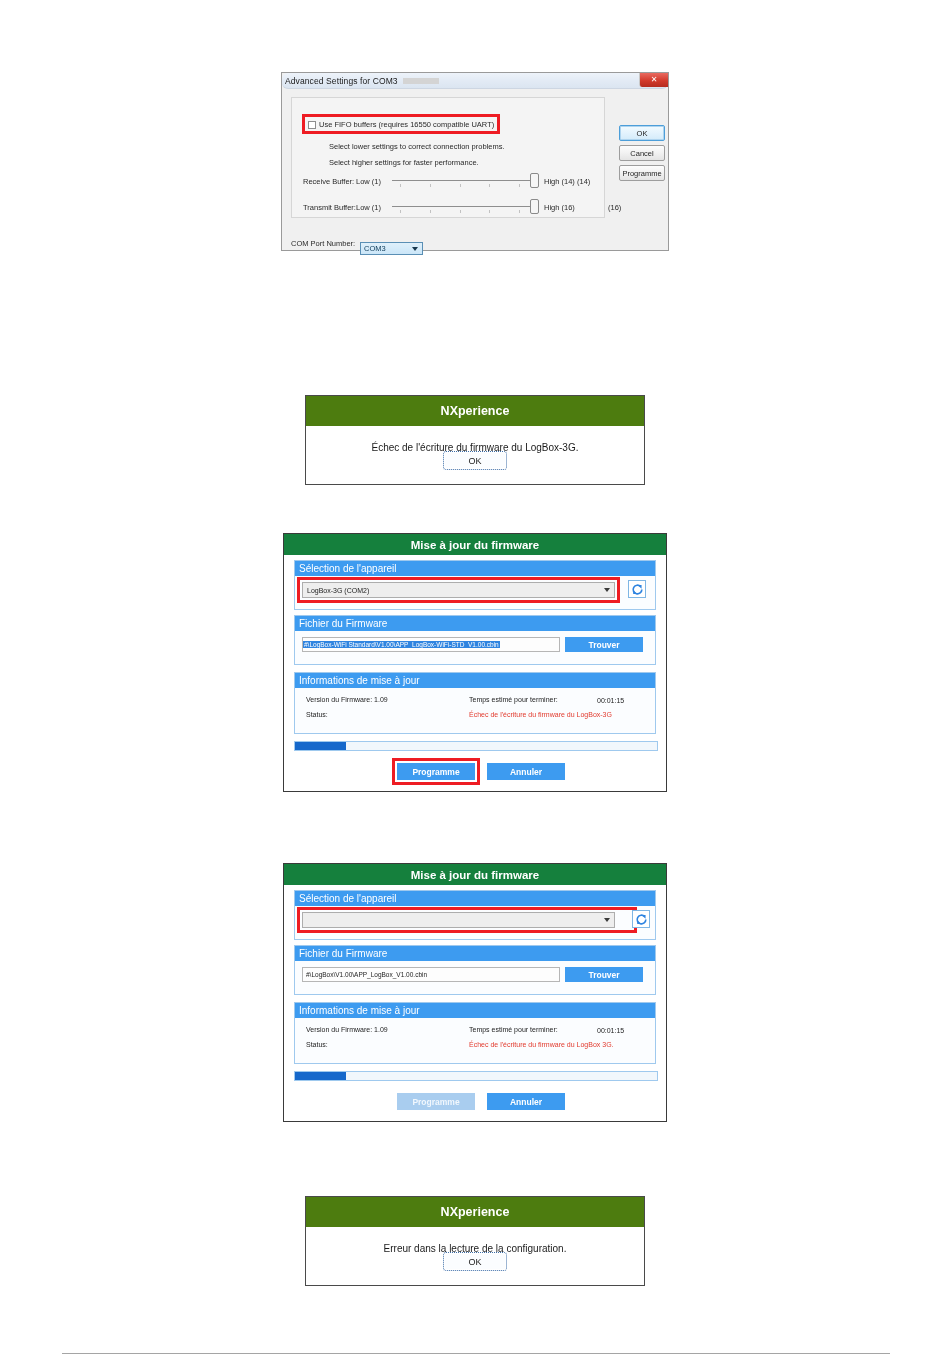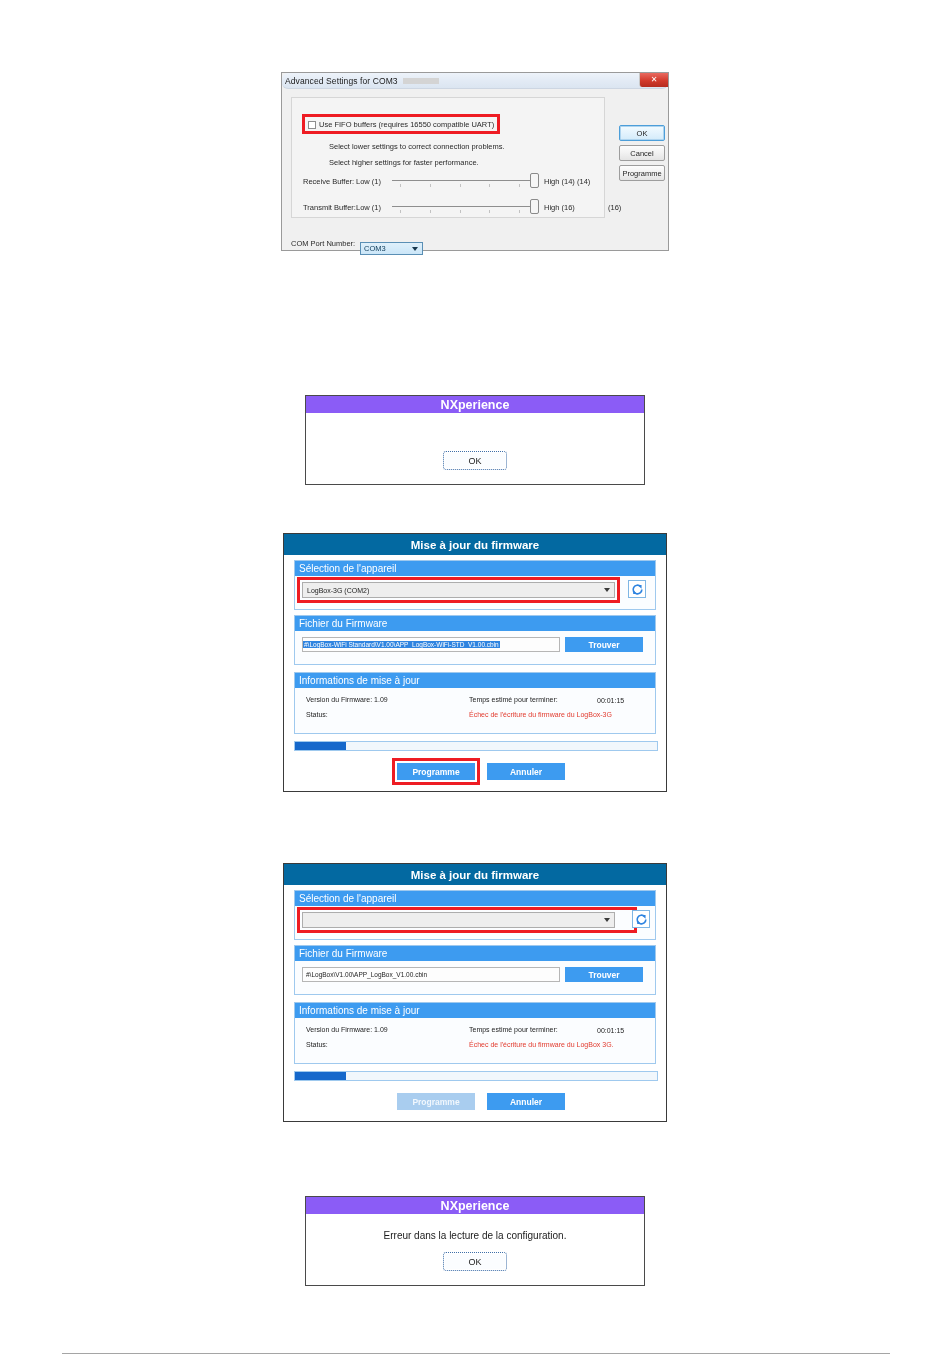--- a/index.html
+++ b/index.html
@@ -159,22 +159,22 @@
   }
 
   
   .nx-dialog {
     position: absolute;
     background: #ffffff;
     border: 1px solid #4a4a4a;
     box-sizing: border-box;
   }
   .nx-header {
-    height: 17px;
-    background: #8b5cf6;
+    height: 30px;
+    background: #4d7c0f;
     display: flex;
     align-items: center;
     justify-content: center;
     color: #ffffff;
     font-size: 12.5px;
     font-weight: bold;
   }
   .nx-msg {
     text-align: center;
     font-size: 10px;
@@ -200,21 +200,21 @@
 
   
   .fw-dialog {
     position: absolute;
     background: #ffffff;
     border: 1px solid #3a3a3a;
     box-sizing: border-box;
   }
   .fw-title {
     height: 21px;
-    background: #0369a1;
+    background: #15803d;
     display: flex;
     align-items: center;
     justify-content: center;
     color: #ffffff;
     font-size: 11.5px;
     font-weight: bold;
   }
   .fw-section {
     position: absolute;
     left: 10px;
@@ -383,20 +383,21 @@
       </div>
 
       <div class="win-btn default" style="left:337px; top:36px; width:44px; height:14px;">OK</div>
       <div class="win-btn" style="left:337px; top:56px; width:44px; height:14px;">Cancel</div>
       <div class="win-btn" style="left:337px; top:76px; width:44px; height:14px;">Programme</div>
     </div>
   </div>
 
   <div class="nx-dialog" style="left:305px; top:395px; width:340px; height:90px;">
     <div class="nx-header">NXperience</div>
+    <div class="nx-msg">Échec de l'écriture du firmware du LogBox-3G.</div>
     <div class="nx-ok" style="top:55px;">OK</div>
   </div>
 
   <div class="fw-dialog" style="left:283px; top:533px; width:384px; height:259px;">
     <div class="fw-title">Mise à jour du firmware</div>
 
     <div class="fw-section" style="top:26px; height:50px;">
       <div class="fw-section-hdr">Sélection de l'appareil</div>
     </div>
     <div class="fw-combo" style="left:18px; top:48px; width:313px; height:16px;">

